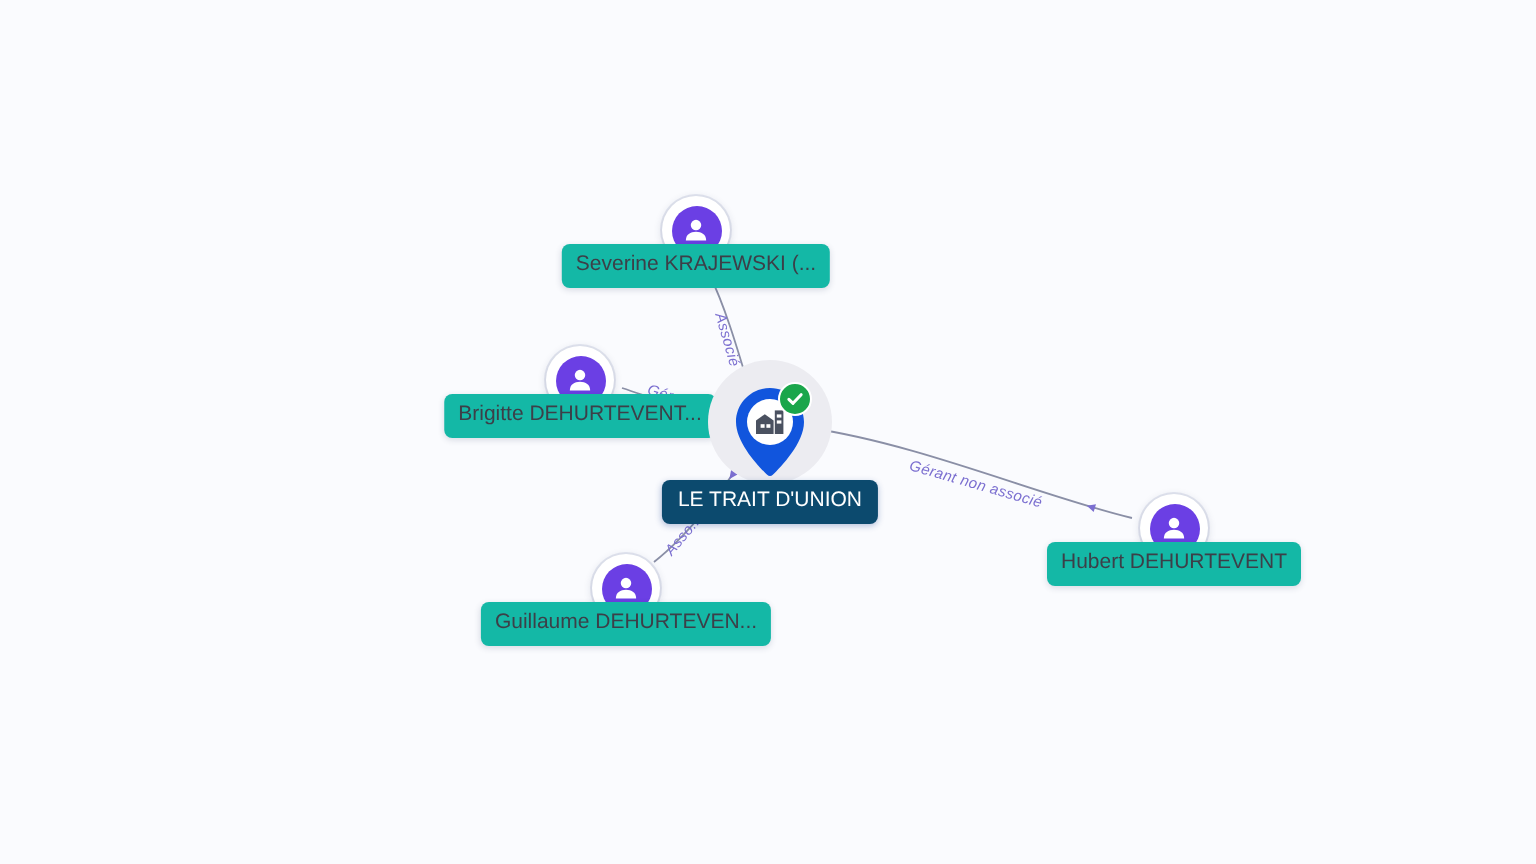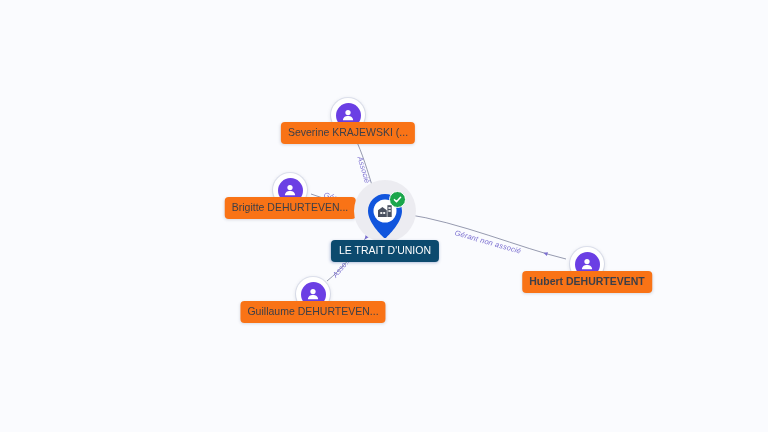--- a/index.html
+++ b/index.html
@@ -23,21 +23,21 @@
   .avatar-circle{
     width:25px;height:25px;border-radius:50%;
     background:#6b3fe4;
     display:flex;align-items:center;justify-content:center;
   }
   .avatar-glyph{display:block;}
   .node-label{
     position:absolute;left:50%;transform:translateX(-50%);
     top:24px;
     white-space:nowrap;
-    background:#f97316;
+    background:#14b8a6;
     color:#3c3f48;
     font-size:10.5px;
     line-height:1;
     padding:5px 7px 6px 7px;
     border-radius:4px;
     box-shadow:0 1px 3px rgba(40,50,90,.16);
   }
 
   
   #company-node{position:absolute;transform:translate(-50%,-50%);}
@@ -122,34 +122,34 @@
       </div>
       <div class="person-node" style="left: 290px; top: 190px;">
         <div class="avatar-ring">
           <div class="avatar-circle">
             <svg class="avatar-glyph" width="14" height="14" viewBox="0 0 16 16" xmlns="http://www.w3.org/2000/svg">
               <circle cx="8" cy="5.2" r="3.0" fill="#ffffff"></circle>
               <path d="M2.2 14 C2.2 10.6 4.8 9.0 8 9.0 C11.2 9.0 13.8 10.6 13.8 14 Z" fill="#ffffff"></path>
             </svg>
           </div>
         </div>
-        <div class="node-label">Brigitte DEHURTEVEN...</div>
+        <div class="node-label">Brigitte DEHURTEVENT...</div>
       </div>
       <div class="person-node" style="left: 313px; top: 294px; text-align: center;">
         <div class="avatar-ring">
           <div class="avatar-circle">
             <svg class="avatar-glyph" width="14" height="14" viewBox="0 0 16 16" xmlns="http://www.w3.org/2000/svg">
               <circle cx="8" cy="5.2" r="3.0" fill="#ffffff"></circle>
               <path d="M2.2 14 C2.2 10.6 4.8 9.0 8 9.0 C11.2 9.0 13.8 10.6 13.8 14 Z" fill="#ffffff"></path>
             </svg>
           </div>
         </div>
         <div class="node-label">Guillaume DEHURTEVEN...</div>
       </div>
-      <div class="person-node" style="left: 587px; top: 264px; font-weight: bold;">
+      <div class="person-node" style="left: 587px; top: 264px;">
         <div class="avatar-ring">
           <div class="avatar-circle">
             <svg class="avatar-glyph" width="14" height="14" viewBox="0 0 16 16" xmlns="http://www.w3.org/2000/svg">
               <circle cx="8" cy="5.2" r="3.0" fill="#ffffff"></circle>
               <path d="M2.2 14 C2.2 10.6 4.8 9.0 8 9.0 C11.2 9.0 13.8 10.6 13.8 14 Z" fill="#ffffff"></path>
             </svg>
           </div>
         </div>
         <div class="node-label">Hubert DEHURTEVENT</div>
       </div>

